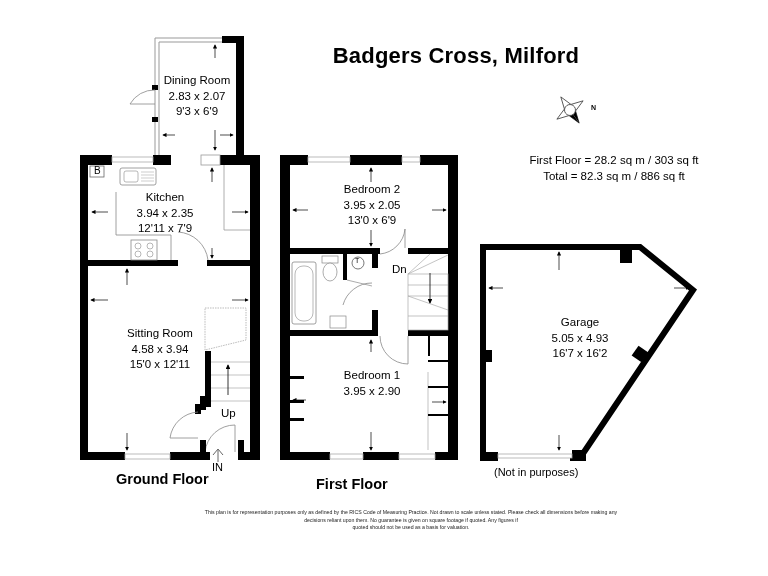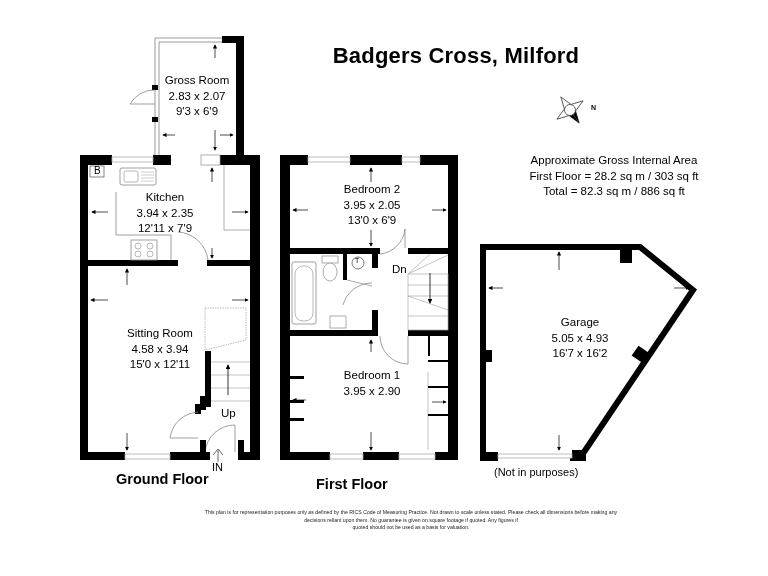--- a/index.html
+++ b/index.html
@@ -200,27 +200,26 @@
     <polygon points="0,4 -4,4 0,16" fill="#000"></polygon>
     <circle cx="0" cy="0" r="5.5" fill="#fff" stroke="#444" stroke-width="0.8"></circle>
   </g>
 </svg>
 
 <div class="abs title">Badgers Cross, Milford</div>
 
 <div class="abs" style="left:565px; top:104px; font-size:7px; font-weight:bold;">N</div>
 
 <div class="abs area">
-  <div>Approximate Gross Internal Area</div>
   <div>First Floor = 28.2 sq m / 303 sq ft</div>
   <div>Total = 82.3 sq m / 886 sq ft</div>
 </div>
 
 <div class="room" style="left:158px; top:73px; width:78px;">
-  <div>Gross Room</div>
+  <div>Dining Room</div>
   <div>2.83 x 2.07</div>
   <div>9'3 x 6'9</div>
 </div>
 <div class="room" style="left:110px; top:190px; width:110px;">
   <div>Kitchen</div>
   <div>3.94 x 2.35</div>
   <div>12'11 x 7'9</div>
 </div>
 <div class="room" style="left:100px; top:326px; width:120px;">
   <div>Sitting Room</div>

